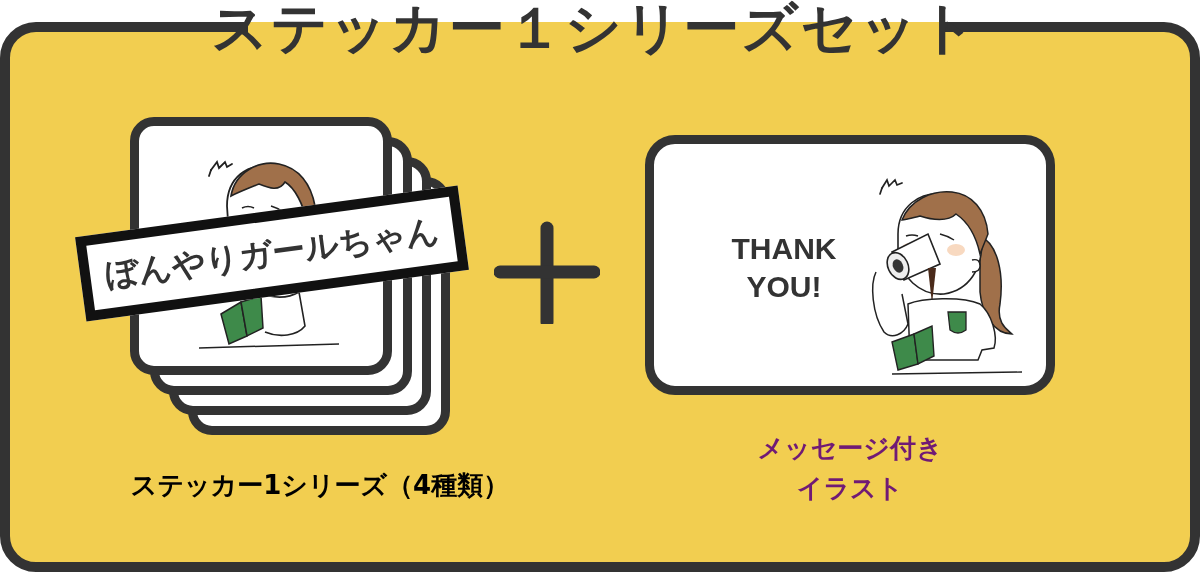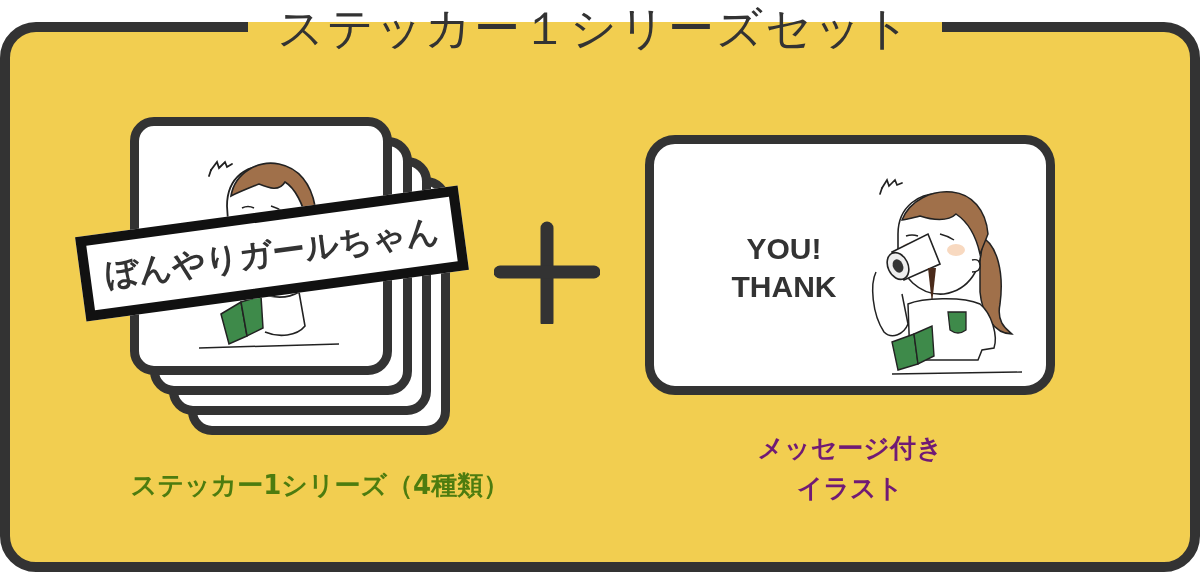--- a/index.html
+++ b/index.html
@@ -19,21 +19,21 @@
       background: transparent;
       display: flex; align-items: center; justify-content: center;
     }
     .title-mask-top {
       position: absolute; left: 248px; top: 0; width: 694px; height: 22px; background: #ffffff;
     }
     .title-mask-bot {
       position: absolute; left: 248px; top: 22px; width: 694px; height: 12px; background: #F2CE50;
     }
     .title {
-      position: relative; font-size: 46px; font-weight: normal; letter-spacing: 2px;
+      position: relative; font-size: 56px; font-weight: bold; letter-spacing: 2px;
       color: #333333; line-height: 56px; white-space: nowrap;
     }
 
     
     .card {
       position: absolute; box-sizing: border-box;
       border: 9px solid #333333; border-radius: 24px; background: #ffffff;
       width: 262px; height: 258px;
     }
     .card.c4 { left: 188px; top: 177px; }
@@ -50,21 +50,21 @@
     .band-text {
       font-size: 33px; font-weight: bold; color: #333333; white-space: nowrap;
     }
 
     .plus {
       position: absolute; left: 494px; top: 218px; width: 106px; height: 106px;
     }
 
     .label-left {
       position: absolute; left: 80px; top: 468px; width: 480px; text-align: center;
-      font-size: 26px; font-weight: bold; color: #4d7c0f; white-space: nowrap;
+      font-size: 26px; font-weight: bold; color: #000000; white-space: nowrap;
     }
 
     .msg-card {
       position: absolute; left: 645px; top: 135px; width: 410px; height: 260px;
       box-sizing: border-box; border: 9px solid #333333; border-radius: 30px; background: #ffffff;
     }
     .thanks {
       position: absolute; left: 50px; top: 86px; width: 160px; text-align: center;
       font-family: "Liberation Sans", sans-serif;
       font-size: 30px; font-weight: bold; line-height: 38px; color: #333333;
@@ -118,22 +118,22 @@
 
 <div class="label-left">ステッカー1シリーズ（4種類）</div>
 
 <svg class="plus" viewBox="0 0 106 106">
   <line x1="53" y1="10" x2="53" y2="104" stroke="#333333" stroke-width="13" stroke-linecap="round"></line>
   <line x1="6" y1="54" x2="100" y2="54" stroke="#333333" stroke-width="13" stroke-linecap="round"></line>
 </svg>
 
 <div class="msg-card">
   <div class="thanks">
+    <div>THANK</div>
     <div>YOU!</div>
-    <div>THANK</div>
   </div>
   <svg class="illu" width="170" height="220" viewBox="0 0 170 220" style="left:208px;top:20px;">
 
     <path d="M20 24 l5 -8 l2 6 l6 -6 l2 5 l5 -2" fill="none" stroke="#222" stroke-width="1.7" stroke-linecap="round"></path>
     <path d="M20 24 l-2 6" fill="none" stroke="#222" stroke-width="1.7" stroke-linecap="round"></path>
 
     <path d="M118 72 C136 80 142 110 138 140 C134 160 146 166 150 170 C132 170 120 150 118 128 Z" fill="#A0704A" stroke="#222" stroke-width="1.5"></path>
 
     <path d="M36 70 C36 42 58 28 80 30 C104 32 120 52 120 78 C120 104 108 126 82 130 C58 132 38 112 36 90 Z" fill="#fff" stroke="#222" stroke-width="1.6"></path>
 

